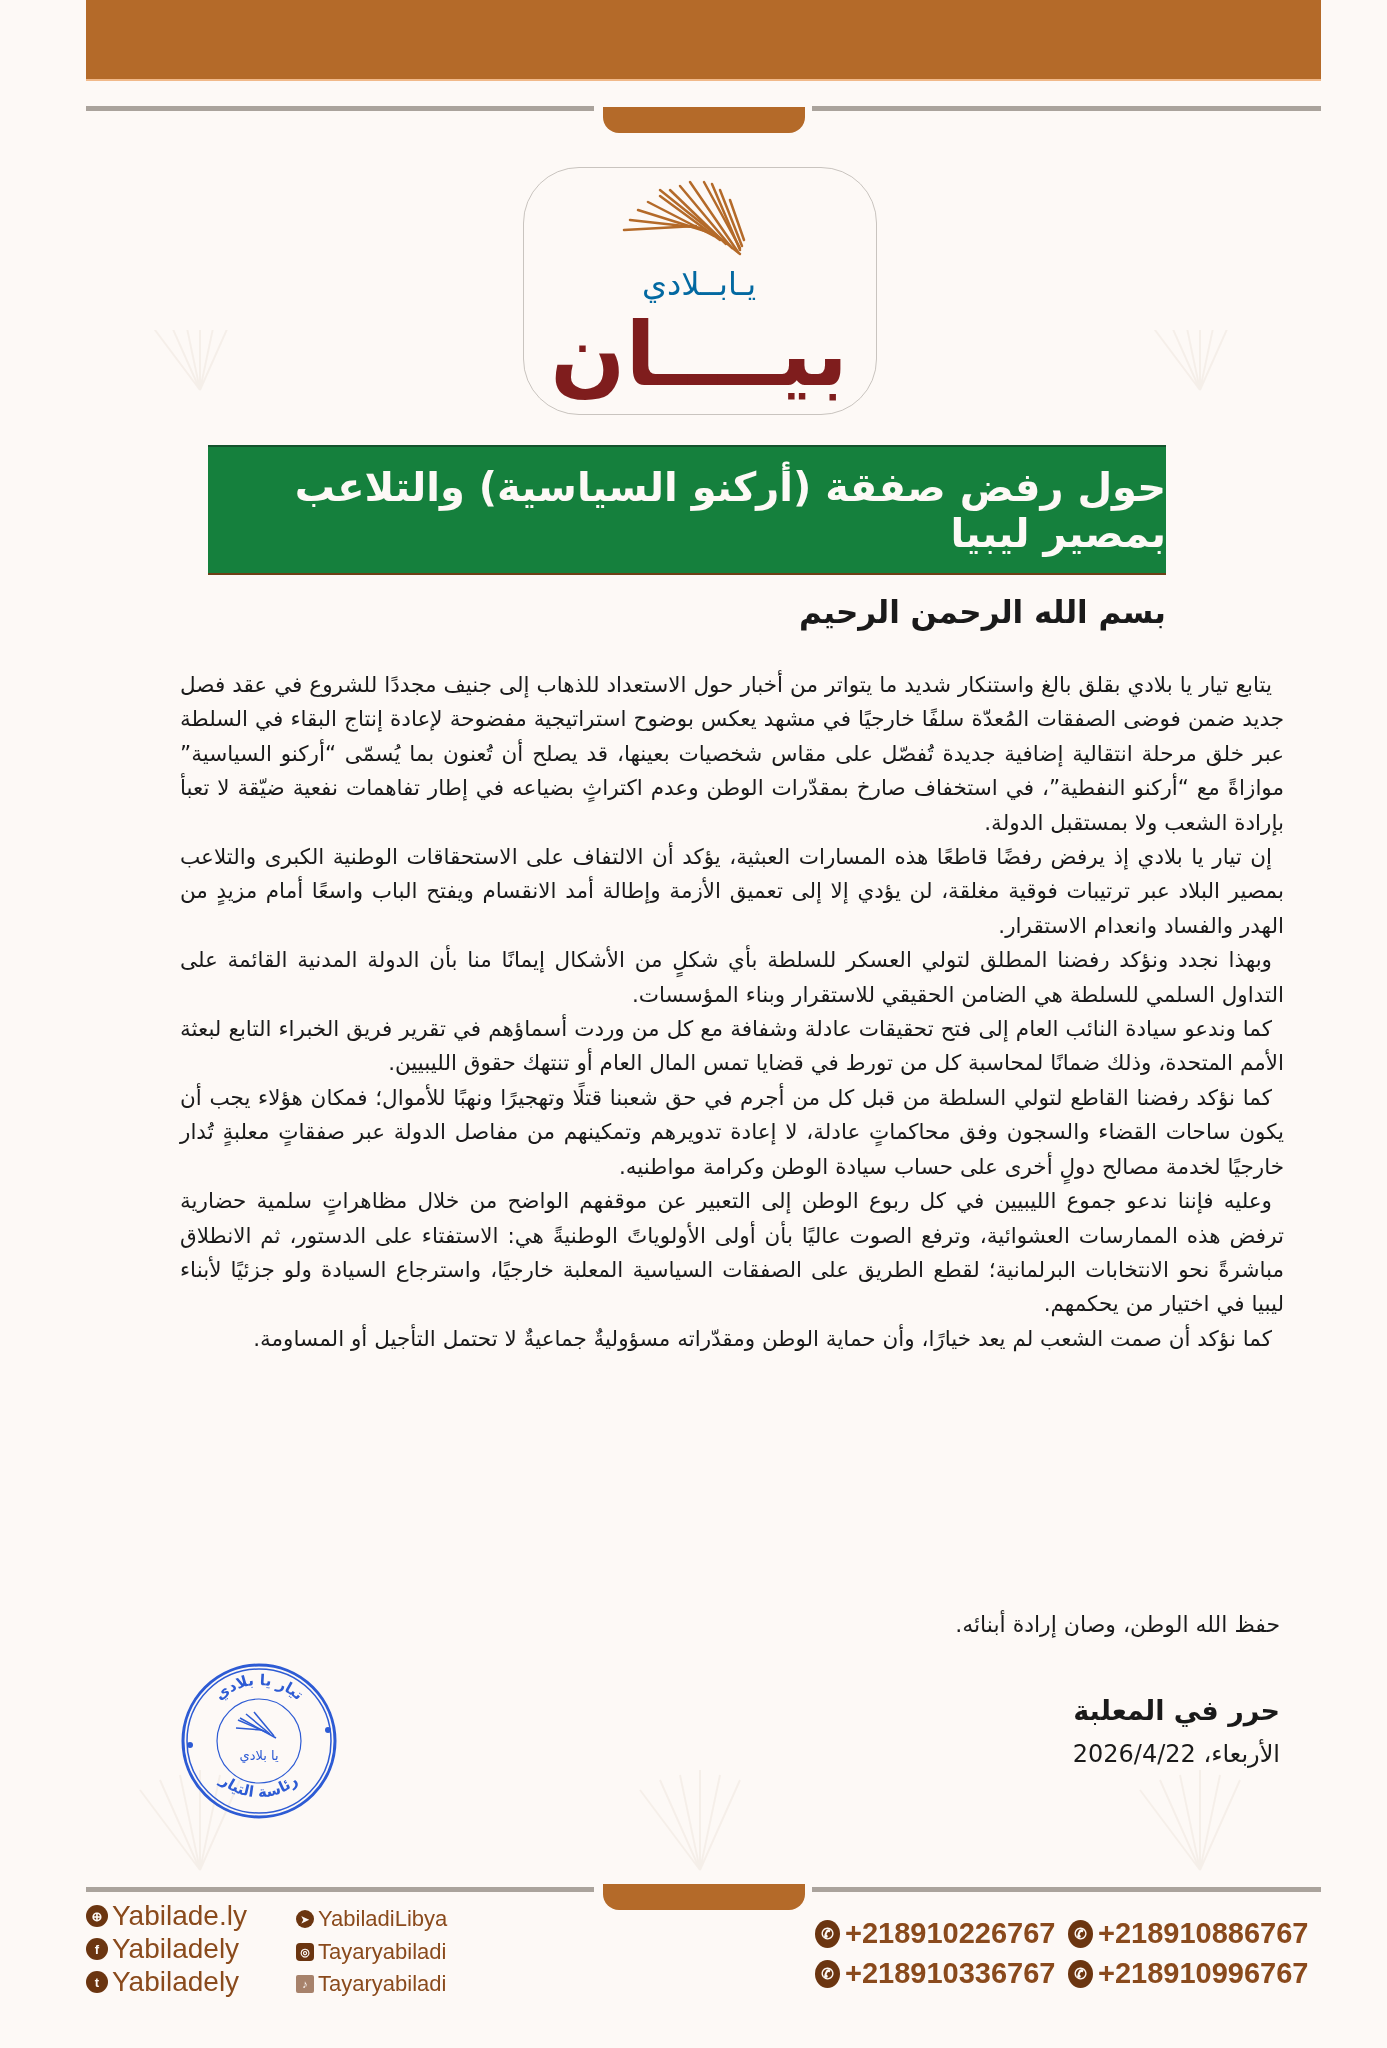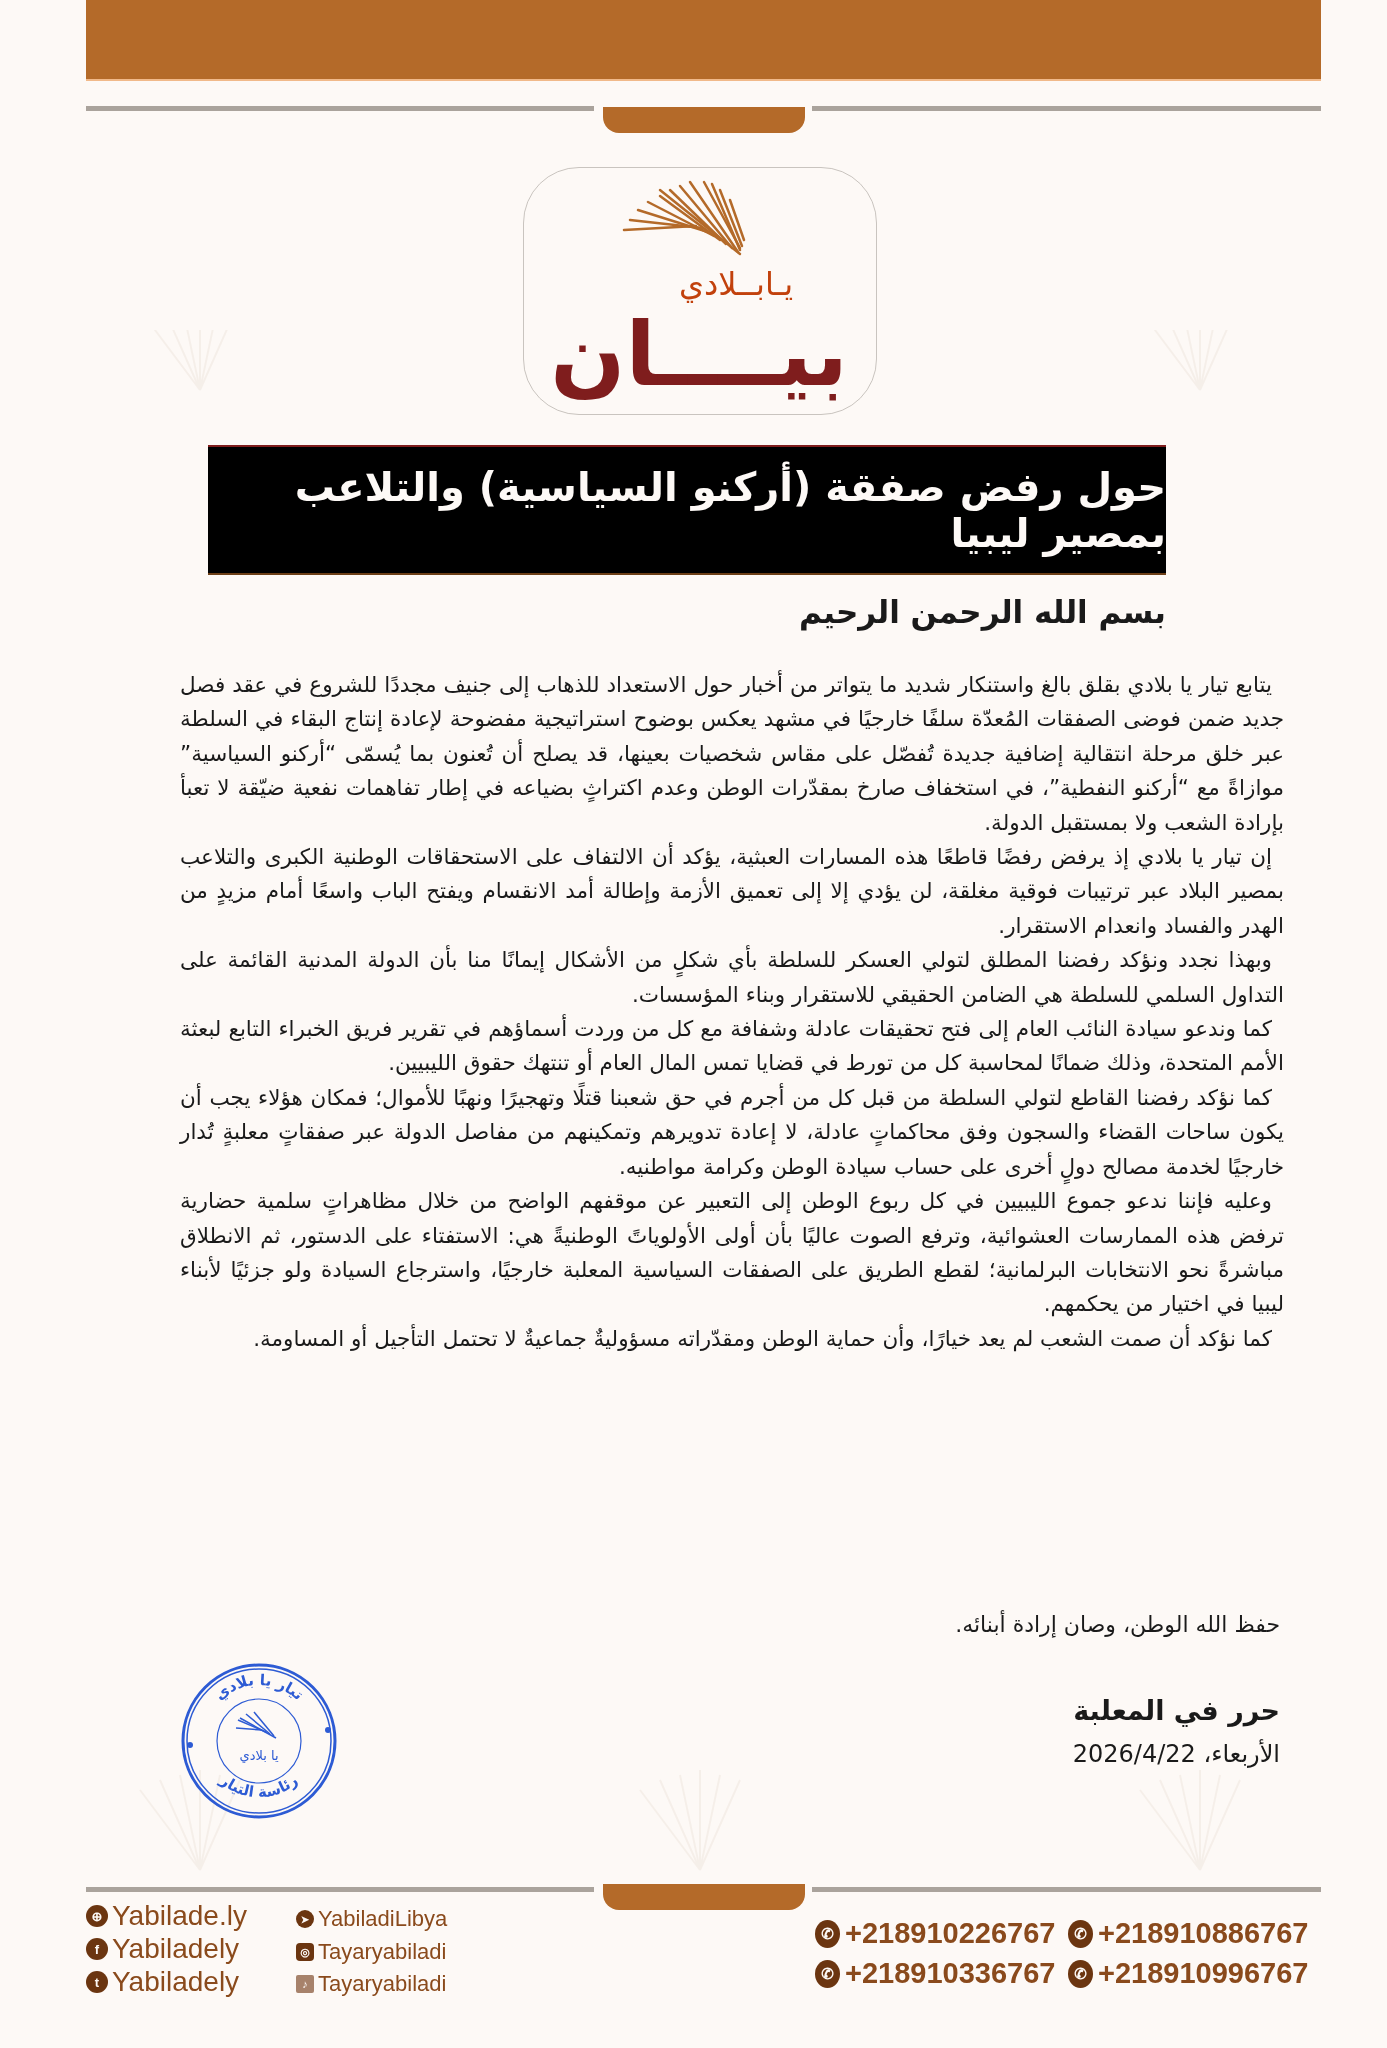--- a/index.html
+++ b/index.html
@@ -10,25 +10,25 @@
     color:#1a1a1a;
   }
   .abs { position:absolute; }
   .top-bar { left:86px; top:0; width:1235px; height:79px; background:#b46a29; border-bottom:2px solid #f1b98a; }
   .hline { height:5px; background:#aaa39c; }
   .tab { background:#b46a29; border-radius:0 0 16px 16px; }
   .logo-box {
     left:523px; top:167px; width:352px; height:246px;
     border:1px solid #c9c4bf; border-radius:56px; background:#fdf9f6;
   }
-  .logo-sub { left:523px; top:265px; width:352px; text-align:center; color:#c2410c; font-size:32px; font-family:"DejaVu Sans", sans-serif; letter-spacing:2px;padding-left:37px; }
+  .logo-sub { left:523px; top:265px; width:352px; text-align:center; color:#0369a1; font-size:32px; font-family:"DejaVu Sans", sans-serif; letter-spacing:2px; }
   .logo-main { left:523px; top:305px; width:352px; text-align:center; color:#7f1d1d; font-size:88px; font-weight:bold; line-height:100px; font-family:"DejaVu Sans", sans-serif; }
   .title-banner {
-    left:208px; top:445px; width:958px; height:126px; background:#000000;
-    border-top:2px solid #7f1d1d; border-bottom:2px solid #6d3f17;
+    left:208px; top:445px; width:958px; height:126px; background:#15803d;
+    border-top:2px solid #14532d; border-bottom:2px solid #6d3f17;
     display:flex; align-items:center; justify-content:center;
   }
   .title-text { color:#fdf9f6; font-size:40px; font-weight:bold; direction:rtl; font-family:"DejaVu Sans", sans-serif; }
   .basmala { left:208px; top:594px; width:958px; font-size:31px; font-weight:bold; direction:rtl; font-family:"DejaVu Sans", sans-serif; }
   .body-text {
     left:180px; top:668px; width:1104px;
     direction:rtl; text-align:justify; text-align-last:right;
     font-size:21.5px; line-height:34.4px; font-family:"DejaVu Sans", sans-serif;
   }
   .body-text p { margin:0; text-indent:12px; }

